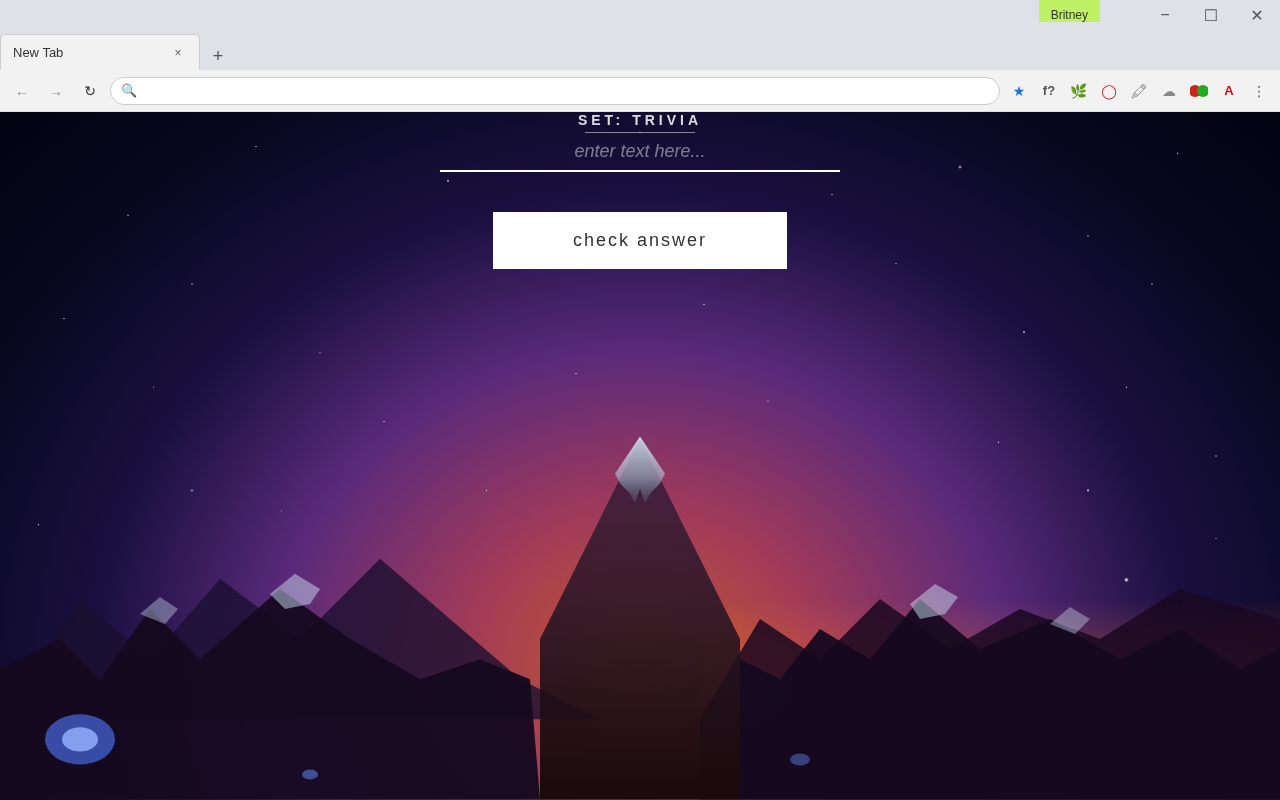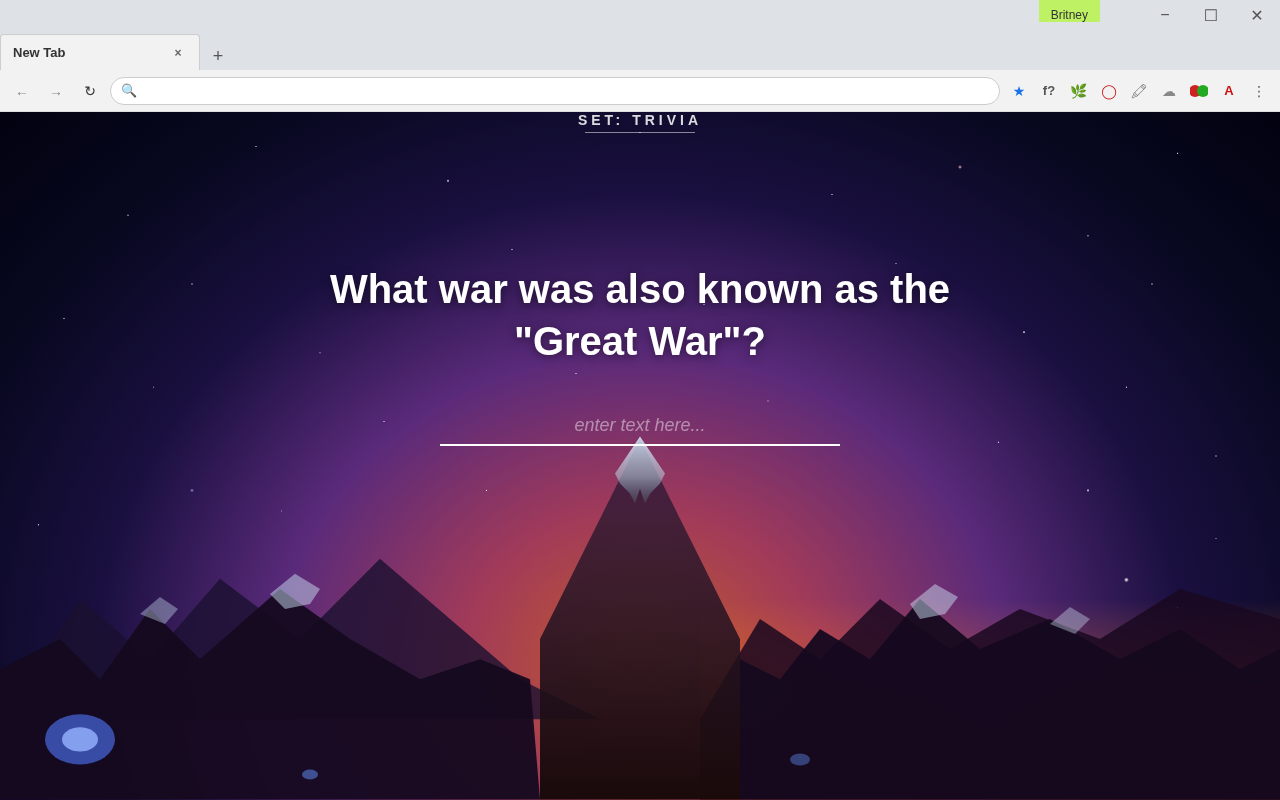--- a/index.html
+++ b/index.html
@@ -62,21 +62,20 @@
       align-items: center;
       padding: 0 12px;
       font-size: 13px;
       color: #333;
       border-radius: 4px 4px 0 0;
       border-top: 1px solid #ccc;
       border-left: 1px solid #ccc;
       border-right: 1px solid #ccc;
       position: relative;
       gap: 25px;
-      font-weight: bold;
     }
     .tab-title { flex: 1; }
     .tab-close {
       width: 18px;
       height: 18px;
       display: flex;
       align-items: center;
       justify-content: center;
       border-radius: 50%;
       font-size: 12px;
@@ -406,18 +405,18 @@
     </svg>
   </div>
 
   <div class="content-overlay">
     <div class="set-label">
       <span>SET:</span>
       <span style="font-weight:700;letter-spacing:4px;">TRIVIA</span>
     </div>
     <div class="set-underline"></div>
 
-    <div class="question-text">What war was also known as the "Great War"?</div>
 
     <input type="text" class="answer-input" placeholder="enter text here..." style="">
 
+    <button class="check-btn">check answer</button>
   </div>
 </div>
 
 </body></html>

